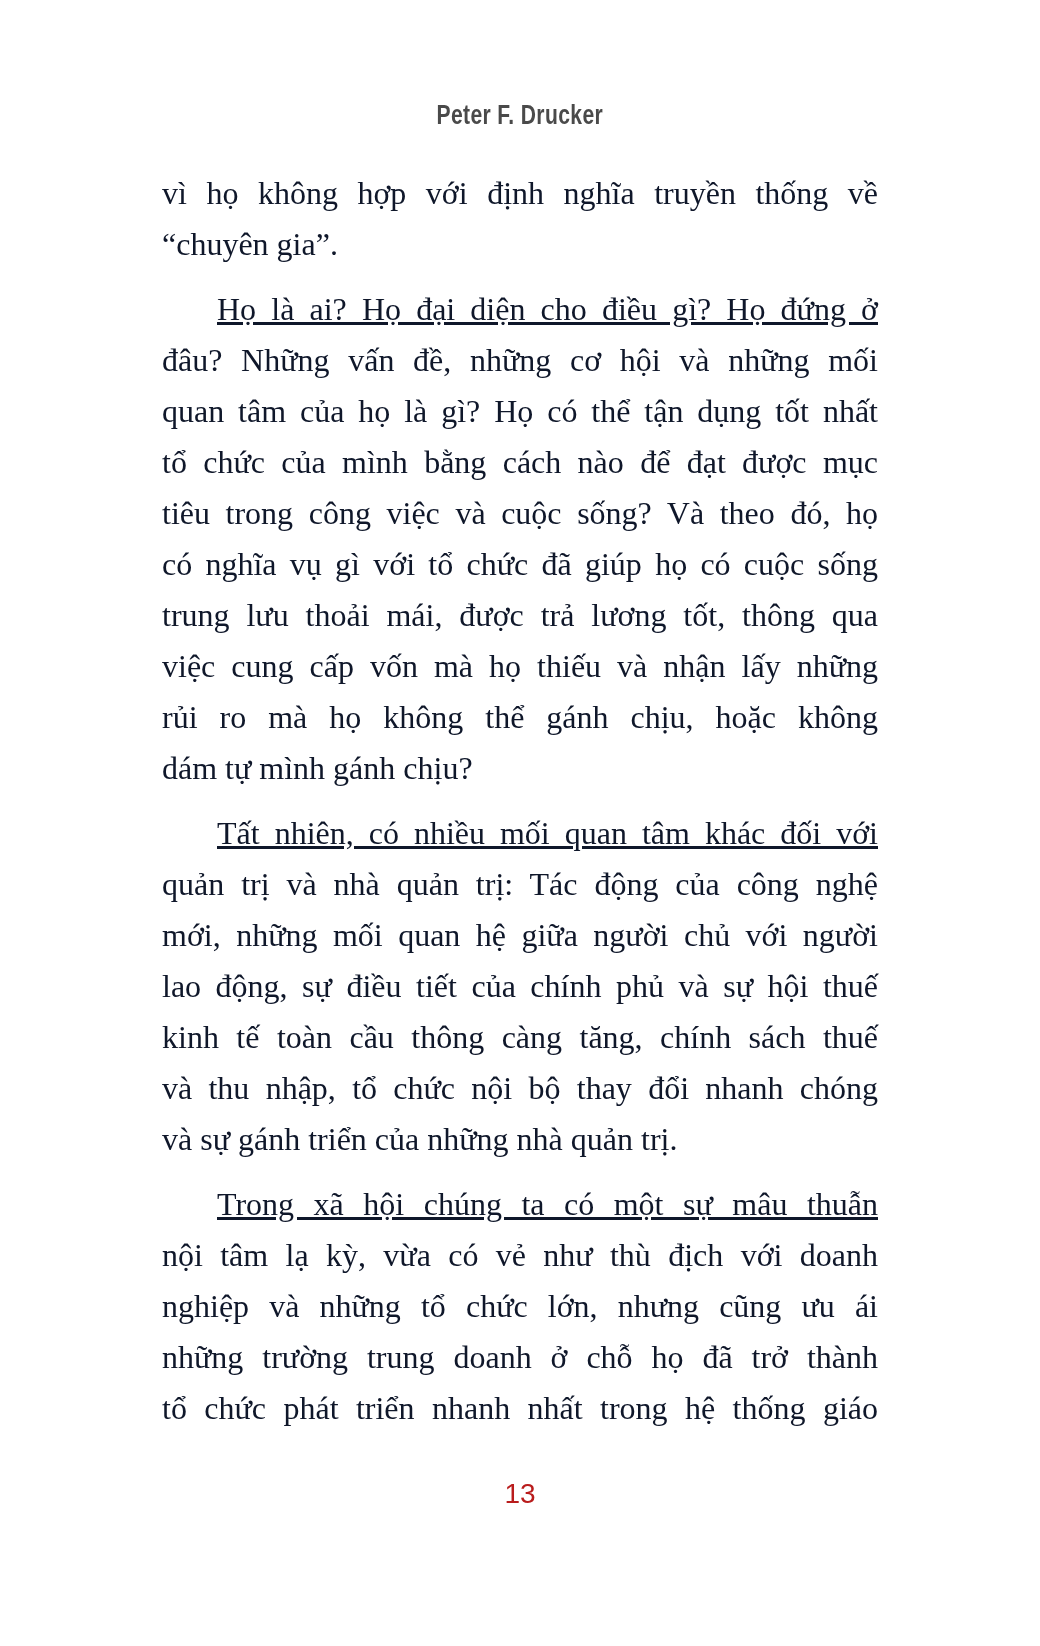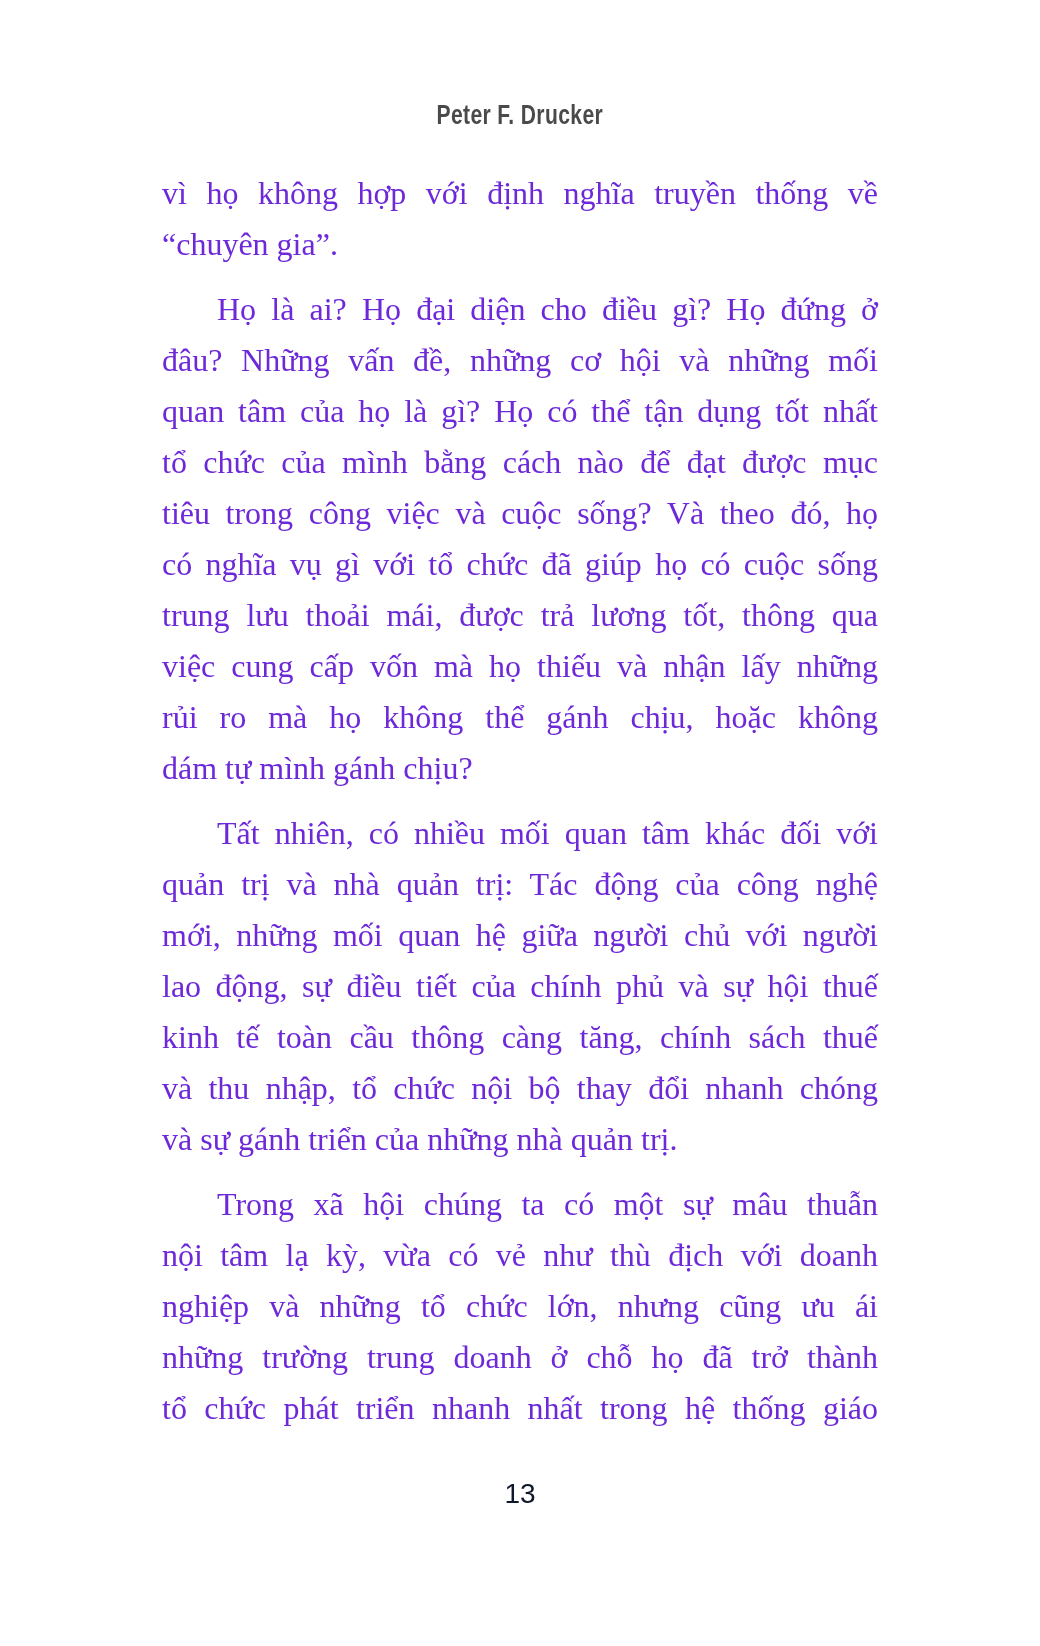--- a/index.html
+++ b/index.html
@@ -27,46 +27,47 @@
     font-family: "Liberation Sans", "DejaVu Sans", sans-serif;
     font-weight: 700;
     font-size: 27px;
     letter-spacing: 0.5px;
     color: #4a4a4a;
   }
   .content {
     width: 716px;
     margin: 38px auto 0 auto;
     font-size: 32px;
-    color: #6d28d9;
+    color: #0f172a;
   }
   .paragraph {
     margin: 0 0 14px 0;
   }
   .line {
     height: 51px;
     line-height: 51px;
     white-space: nowrap;
     text-align: justify;
     text-align-last: justify;
     overflow: visible;
   }
   .line.indent-first {
     text-indent: 55px;
+    text-decoration: underline;
   }
   .line.para-last {
     text-align: center;
     text-align-last: left;
   }
   .page-number {
     margin-top: 44px;
     text-align: center;
     font-family: "Liberation Sans", "DejaVu Sans", sans-serif;
     font-size: 28px;
-    color: #0f172a;
+    color: #b91c1c;
   }
 </style>
 </head>
 <body>
 
 <div class="book-page">
 
   <div class="page-header">
     <span class="author">Peter F. Drucker</span>
   </div>

